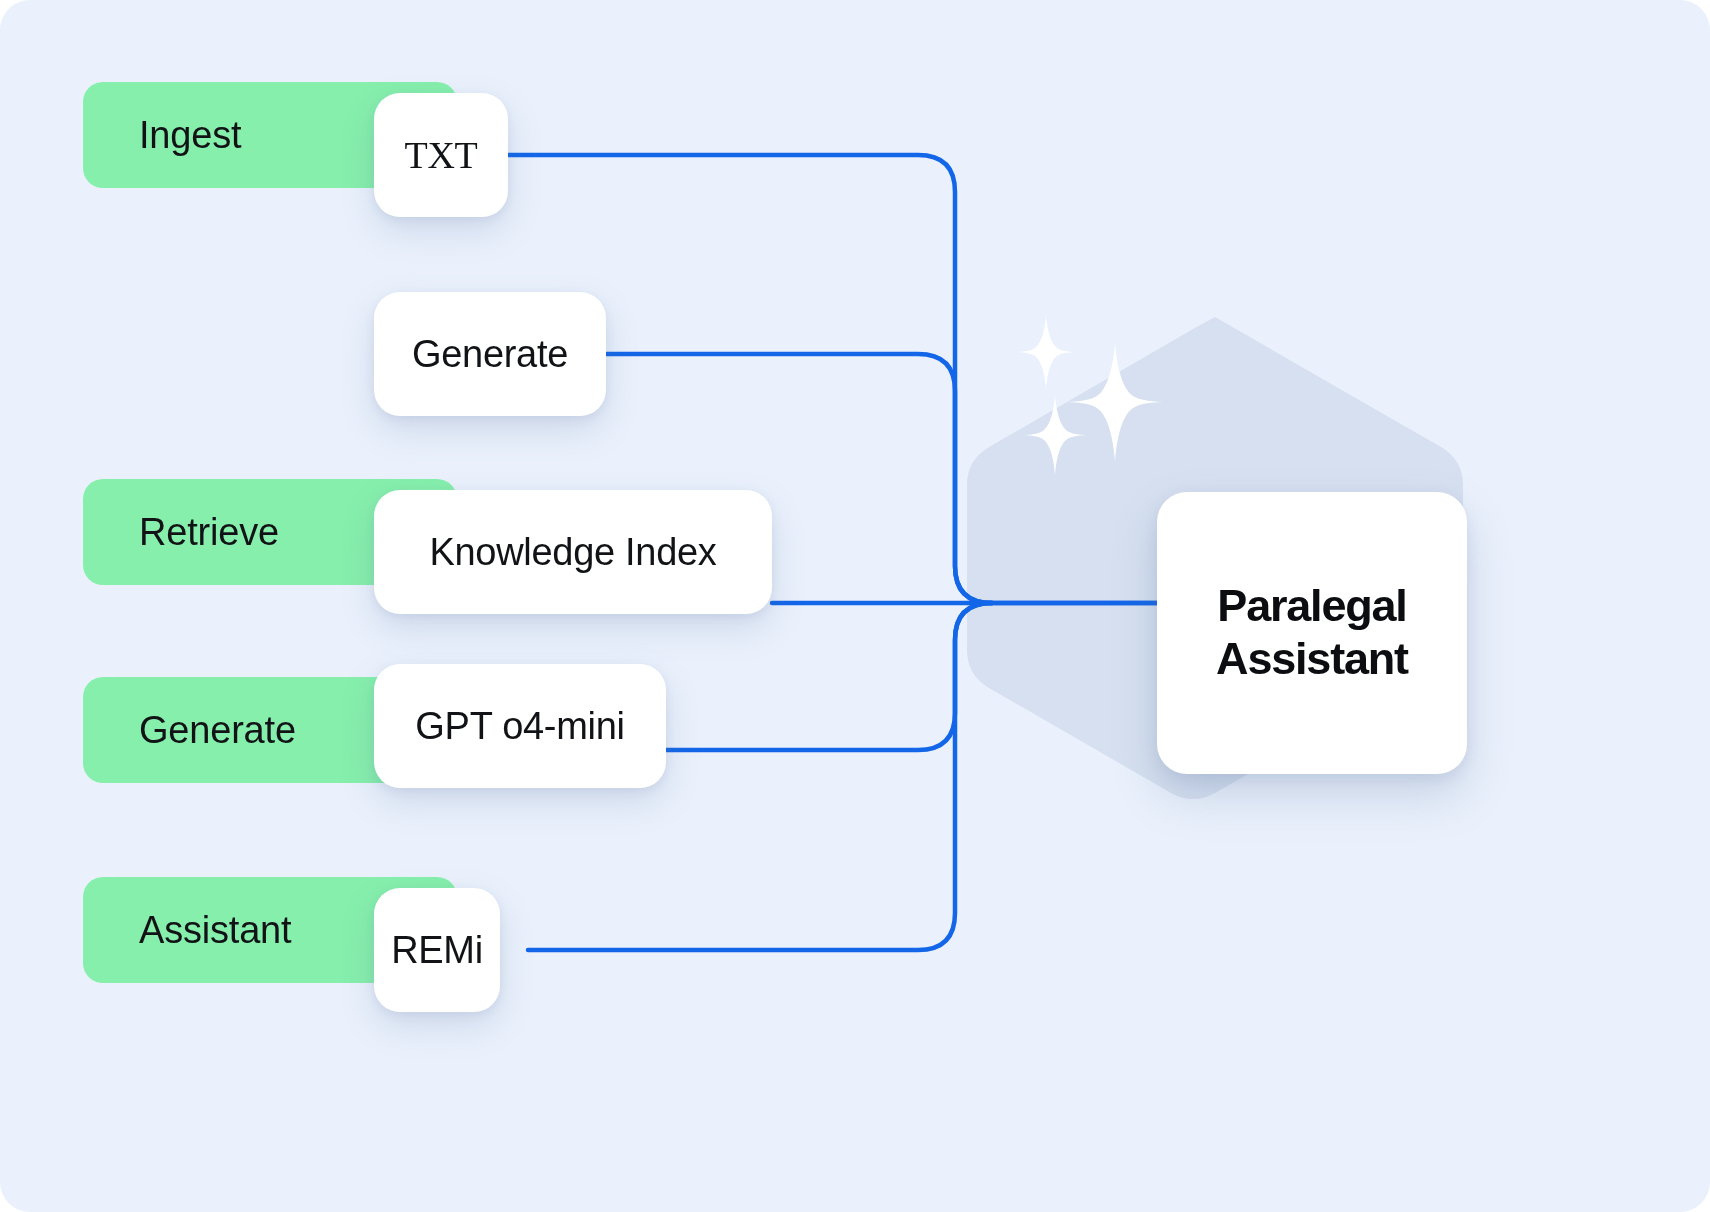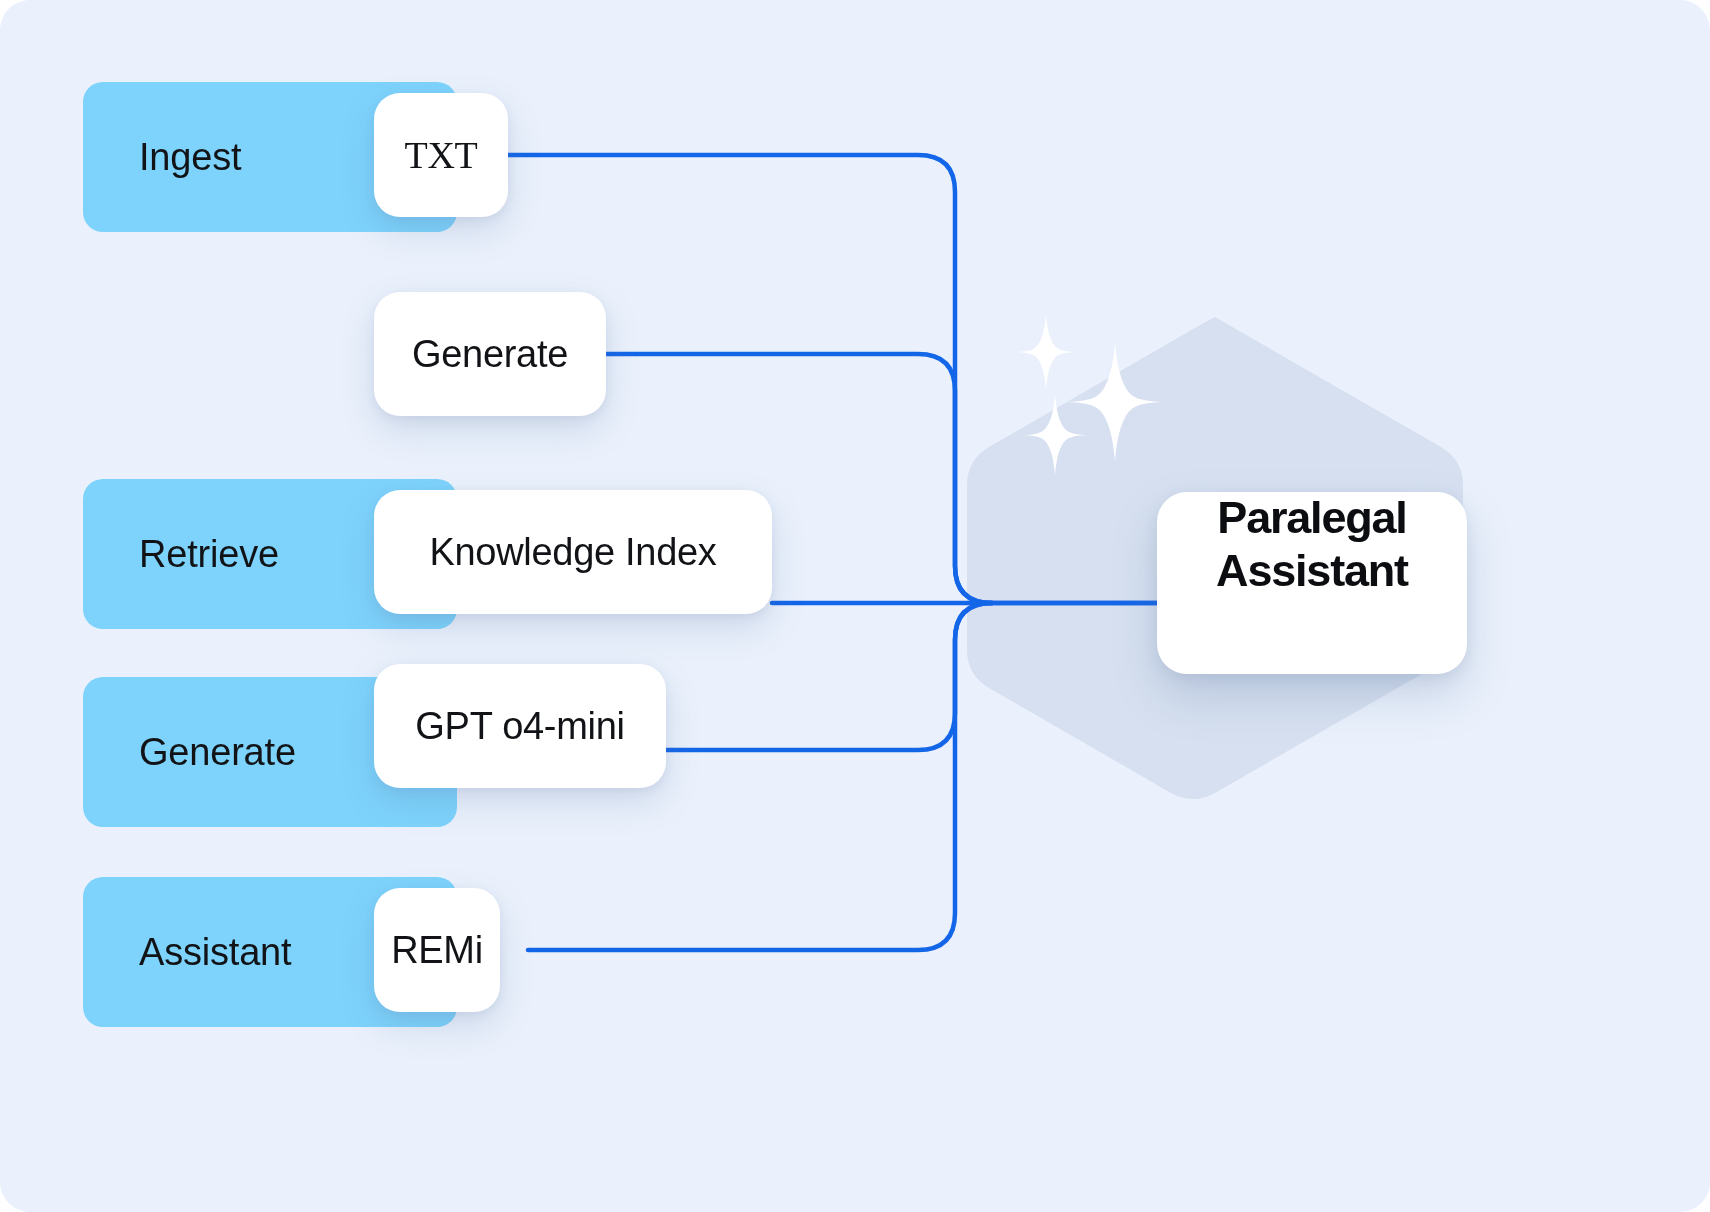--- a/index.html
+++ b/index.html
@@ -50,22 +50,22 @@
   
   .sparkle {
     position: absolute;
   }
 
   
   .row {
     position: absolute;
     left: 83px;
     width: 374px;
-    height: 150px;
-    background: #7dd3fc;
+    height: 106px;
+    background: #86efac;
     border-radius: 20px;
     display: flex;
     align-items: center;
   }
   .row-label {
     margin-left: 56px;
     font-size: 38px;
     color: #111316;
     letter-spacing: -0.2px;
     white-space: nowrap;
@@ -90,27 +90,28 @@
     letter-spacing: -0.3px;
     white-space: nowrap;
   }
 
   
   #assistant-card {
     position: absolute;
     left: 1157px;
     top: 492px;
     width: 310px;
-    height: 182px;
+    height: 282px;
     background: #ffffff;
     border-radius: 30px;
     box-shadow: 0 22px 46px rgba(92,116,158,0.24), 0 5px 14px rgba(92,116,158,0.12);
     display: flex;
     flex-direction: column;
     align-items: center;
+    justify-content: center;
     box-sizing: border-box;
   }
   #assistant-card .line {
     font-size: 45px;
     font-weight: 700;
     color: #0b0d10;
     letter-spacing: -1.2px;
     line-height: 1.17;
     white-space: nowrap;
   }

